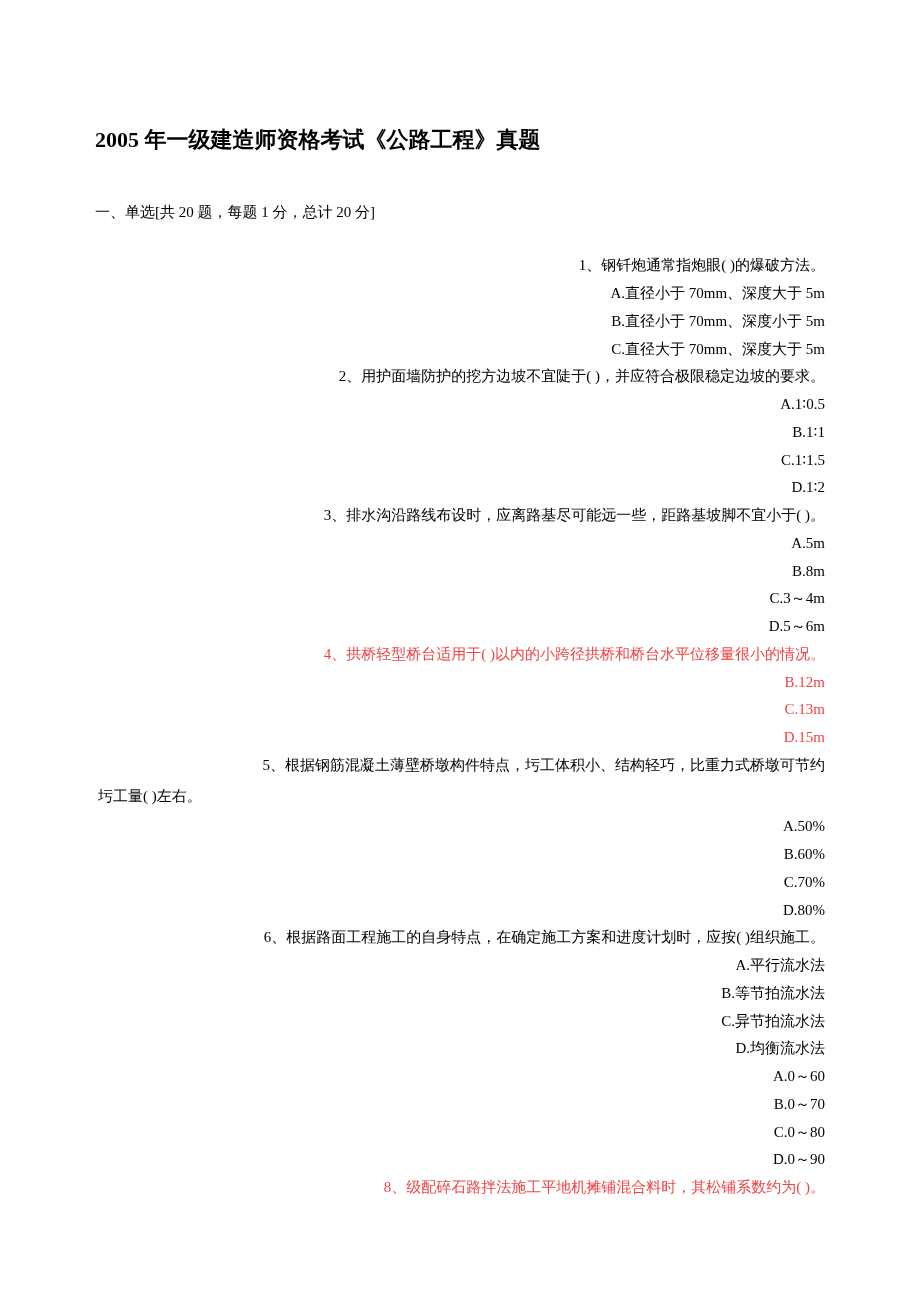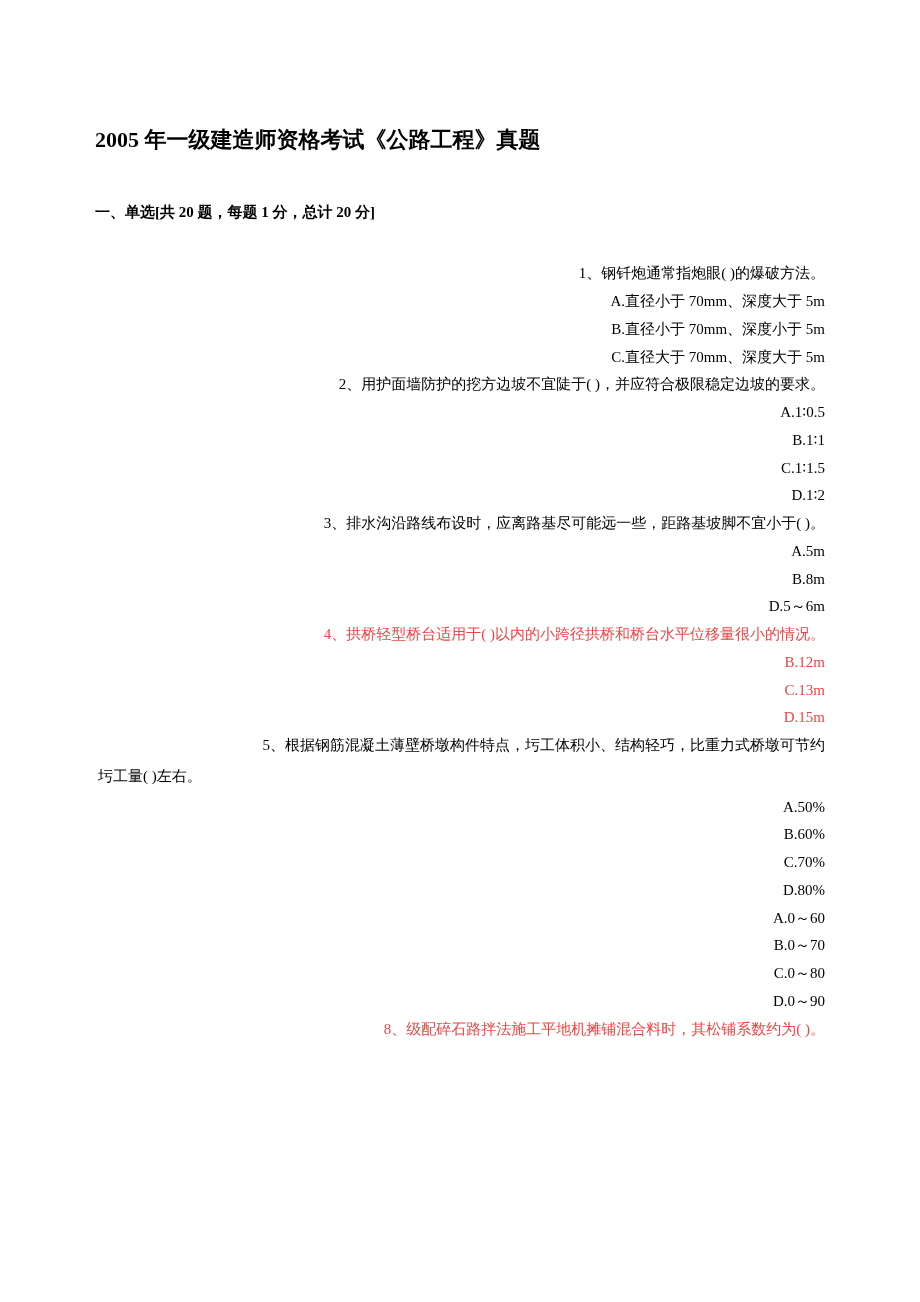--- a/index.html
+++ b/index.html
@@ -17,23 +17,23 @@
     padding: 120px 95px 60px 95px;
     box-sizing: border-box;
   }
   .title {
     font-weight: bold;
     font-size: 22px;
     margin-bottom: 38px;
     font-family: "SimSun", "宋体", serif;
   }
   .section-header {
-    font-weight: bold;
+    font-weight: normal;
     font-size: 15px;
-    margin-bottom: 34px;
+    margin-bottom: 26px;
   }
   .question-block {
     margin: 0;
   }
   .line {
     padding-left: 64px;
     text-indent: 0;
     margin: 0;
     text-align: right;
   }
@@ -67,39 +67,47 @@
     <p class="line">A.1∶0.5</p>
     <p class="line">B.1∶1</p>
     <p class="line">C.1∶1.5</p>
     <p class="line">D.1∶2</p>
   </div>
 
   <div class="question-block">
     <p class="line">3、排水沟沿路线布设时，应离路基尽可能远一些，距路基坡脚不宜小于( )。</p>
     <p class="line">A.5m</p>
     <p class="line">B.8m</p>
+    <p class="line">C.3～4m</p>
     <p class="line">D.5～6m</p>
   </div>
 
   <div class="question-block red">
     <p class="line">4、拱桥轻型桥台适用于( )以内的小跨径拱桥和桥台水平位移量很小的情况。</p>
     <p class="line">B.12m</p>
     <p class="line">C.13m</p>
     <p class="line">D.15m</p>
   </div>
 
   <div class="question-block">
     <p class="line">5、根据钢筋混凝土薄壁桥墩构件特点，圬工体积小、结构轻巧，比重力式桥墩可节约</p>
     <p class="continuation">圬工量( )左右。</p>
     <p class="line">A.50%</p>
     <p class="line">B.60%</p>
     <p class="line">C.70%</p>
     <p class="line">D.80%</p>
   </div>
 
+  <div class="question-block">
+    <p class="line">6、根据路面工程施工的自身特点，在确定施工方案和进度计划时，应按( )组织施工。</p>
+    <p class="line">A.平行流水法</p>
+    <p class="line">B.等节拍流水法</p>
+    <p class="line">C.异节拍流水法</p>
+    <p class="line">D.均衡流水法</p>
+  </div>
 
   <div class="question-block">
     <p class="line">A.0～60</p>
     <p class="line">B.0～70</p>
     <p class="line">C.0～80</p>
     <p class="line">D.0～90</p>
   </div>
 
   <div class="question-block red">
     <p class="line">8、级配碎石路拌法施工平地机摊铺混合料时，其松铺系数约为( )。</p>

